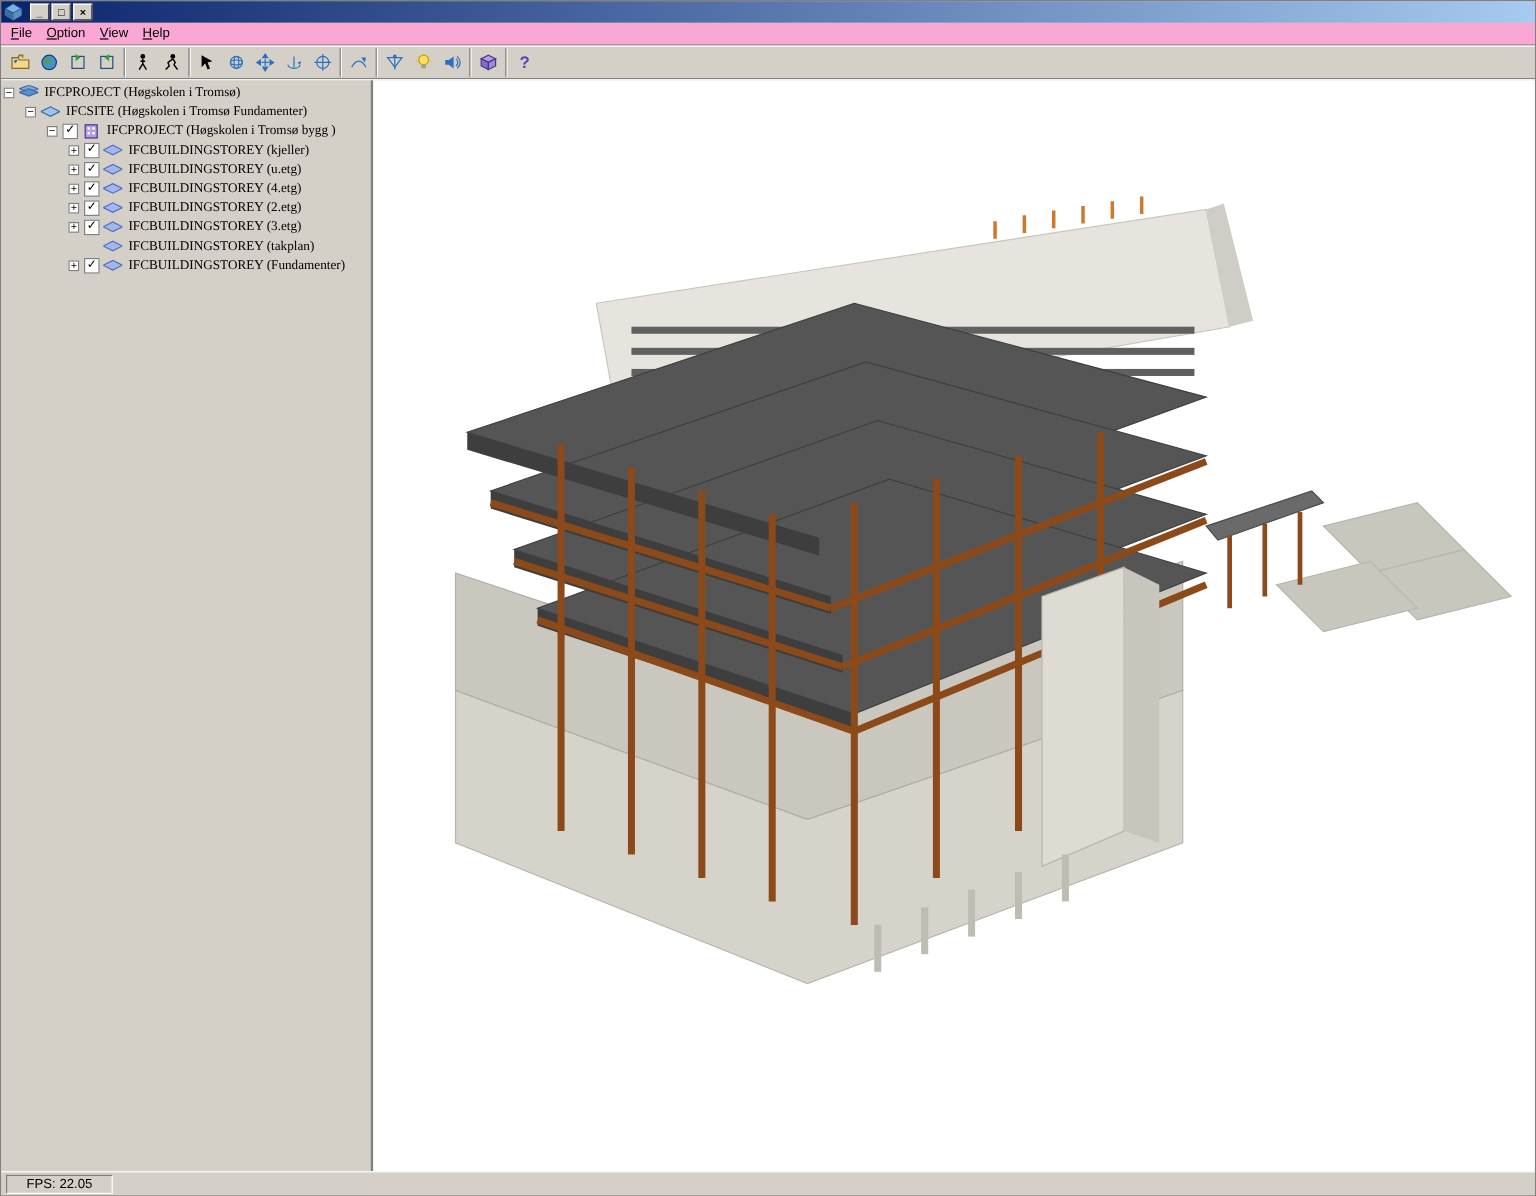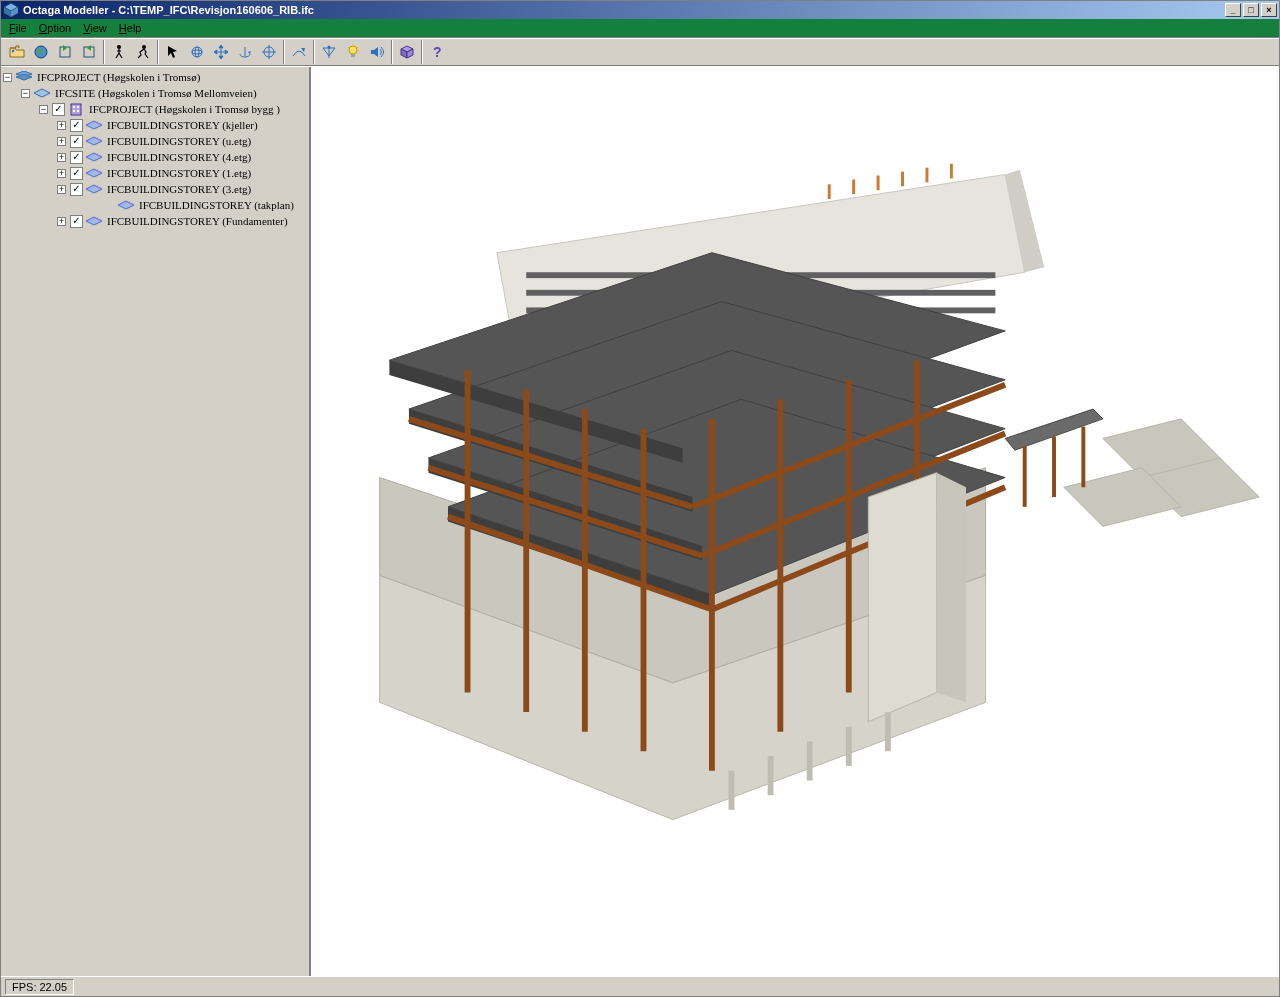--- a/index.html
+++ b/index.html
@@ -5,21 +5,21 @@
   * { box-sizing: border-box; }
   html, body { margin:0; padding:0; width:1280px; height:997px; font-family: Tahoma, "MS Sans Serif", sans-serif; font-size:11px; overflow:hidden; }
   .window { width:1280px; height:997px; display:flex; flex-direction:column; background:#d4d0c8; border:1px solid #808080; }
   
   .titlebar { height:18px; background:linear-gradient(to right,#0a246a,#a6caf0); color:#fff; display:flex; align-items:center; padding:0 2px; font-weight:bold; }
   .titlebar .app-icon { width:16px; height:16px; margin-right:4px; display:flex; align-items:center; justify-content:center; }
   .titlebar .title-text { flex:1; white-space:nowrap; overflow:hidden; }
   .titlebar .win-buttons { display:flex; }
   .win-btn { width:16px; height:14px; margin-left:2px; background:#d4d0c8; border:1px solid #fff; border-right-color:#404040; border-bottom-color:#404040; display:flex; align-items:center; justify-content:center; font-size:9px; font-weight:bold; color:#000; font-family:Arial; }
   
-  .menubar { height:19px; background:#15803d; display:flex; align-items:center; padding:0 2px; border-bottom:1px solid #808080; }
+  .menubar { height:19px; background:#f9a8d4; display:flex; align-items:center; padding:0 2px; border-bottom:1px solid #808080; }
   .menu-item { padding:1px 6px; cursor:default; }
   .menu-item u { text-decoration:underline; }
   
   .toolbar { height:28px; background:#d4d0c8; display:flex; align-items:center; padding:2px 4px; border-top:1px solid #fff; border-bottom:1px solid #808080; gap:0; }
   .tool-btn { width:24px; height:24px; display:flex; align-items:center; justify-content:center; margin-right:0px; border:1px solid transparent; cursor:default; }
   .tool-sep { width:6px; height:24px; margin:0 2px; border-left:1px solid #808080; border-right:1px solid #fff; width:2px; }
   .tool-btn svg { width:16px; height:16px; }
   
   .body { flex:1; display:flex; min-height:0; border-top:1px solid #fff; }
   .tree-panel { width:310px; background:#d4d0c8; border-right:2px solid #808080; overflow:auto; padding:2px 0; }
@@ -27,38 +27,37 @@
   .tree-row .exp { width:9px; height:9px; border:1px solid #808080; background:#fff; display:flex; align-items:center; justify-content:center; font-size:9px; line-height:5px; margin-right:4px; color:#000;}
   .tree-row .exp.none { border:none; background:transparent; }
   .tree-row .chk { width:13px; height:13px; border:1px solid #808080; background:#fff; margin-right:3px; display:flex; align-items:center; justify-content:center; }
   .tree-row .chk.checked::after { content:"✓"; font-size:10px; color:#000; line-height:10px; }
   .tree-row .node-icon { width:16px; height:16px; margin-right:3px; display:flex; align-items:center; justify-content:center; }
   .tree-row .node-label { padding:0 2px;font-family:Liberation Serif, serif; }
   .viewport { flex:1; background:#fff; position:relative; overflow:hidden; }
   .viewport svg { width:100%; height:100%; }
   
   .statusbar { height:20px; background:#d4d0c8; border-top:1px solid #fff; display:flex; align-items:center; padding:0 4px; }
-  .status-cell { border:1px solid #808080; border-top-color:#808080; border-left-color:#808080; border-right-color:#fff; border-bottom-color:#fff; padding:1px 6px; height:16px; display:flex; align-items:center; min-width:60px;}
+  .status-cell { border:1px solid #808080; border-top-color:#808080; border-left-color:#808080; border-right-color:#fff; border-bottom-color:#fff; padding:1px 16px; height:16px; display:flex; align-items:center; min-width:60px;}
   
   .ico-layer { width:16px; height:12px; }
 </style>
 </head>
 <body>
 
 <div class="window">
 
   <div class="titlebar">
     <span class="app-icon">
       <svg viewBox="0 0 16 16">
           <polygon points="8,1 15,5 8,9 1,5" fill="#7fb0e0" stroke="#004080"></polygon>
           <polygon points="1,5 8,9 8,15 1,11" fill="#3a6fa0"></polygon>
           <polygon points="15,5 8,9 8,15 15,11" fill="#5a90c0"></polygon>
         </svg>
     </span>
-    <span class="title-text">Octaga Modeller - C:\TEMP_IFC\Revisjon160606_RIB.ifc</span>
     <div class="win-buttons">
       <div class="win-btn">_</div>
       <div class="win-btn">□</div>
       <div class="win-btn">×</div>
     </div>
   </div>
 
   <div class="menubar">
     <div class="menu-item"><u>F</u><span></span>ile</div>
     <div class="menu-item"><u>O</u>ption</div>
@@ -196,21 +195,21 @@
         <span class="node-label">IFCPROJECT (Høgskolen i Tromsø)</span>
       </div>
 
       <div class="tree-row" style="padding-left:20px">
         <span class="exp">−</span>
         <span class="node-icon">
             <svg class="ico-layer" viewBox="0 0 16 12">
               <polygon points="0,6 8,2 16,6 8,10" fill="#9fc3ee" stroke="#3a6aa0"></polygon>
             </svg>
           </span>
-        <span class="node-label">IFCSITE (Høgskolen i Tromsø Mellomveien)</span>
+        <span class="node-label">IFCSITE (Høgskolen i Tromsø Fundamenter)</span>
       </div>
 
       <div class="tree-row" style="padding-left:38px">
         <span class="exp">−</span>
         <span class="chk checked"></span>
         <span class="node-icon">
             <svg viewBox="0 0 16 16">
               <rect x="3" y="3" width="10" height="11" fill="#b0a0e0" stroke="#503090"></rect>
               <rect x="5" y="5" width="2" height="2" fill="#fff"></rect>
               <rect x="9" y="5" width="2" height="2" fill="#fff"></rect>
@@ -252,33 +251,33 @@
         <span class="node-label">IFCBUILDINGSTOREY (4.etg)</span>
       </div>
       <div class="tree-row" style="padding-left:56px">
         <span class="exp">+</span>
         <span class="chk checked"></span>
         <span class="node-icon">
             <svg class="ico-layer" viewBox="0 0 16 12">
               <polygon points="0,6 8,2 16,6 8,10" fill="#9fb8ee" stroke="#5a6ac0"></polygon>
             </svg>
           </span>
-        <span class="node-label">IFCBUILDINGSTOREY (1.etg)</span>
+        <span class="node-label">IFCBUILDINGSTOREY (2.etg)</span>
       </div>
       <div class="tree-row" style="padding-left:56px">
         <span class="exp">+</span>
         <span class="chk checked"></span>
         <span class="node-icon">
             <svg class="ico-layer" viewBox="0 0 16 12">
               <polygon points="0,6 8,2 16,6 8,10" fill="#9fb8ee" stroke="#5a6ac0"></polygon>
             </svg>
           </span>
         <span class="node-label">IFCBUILDINGSTOREY (3.etg)</span>
       </div>
-      <div class="tree-row" style="padding-left:88px">
+      <div class="tree-row" style="padding-left:56px">
         <span class="exp none"></span>
         <span style="width:13px;margin-right:3px"></span>
         <span class="node-icon">
             <svg class="ico-layer" viewBox="0 0 16 12">
               <polygon points="0,6 8,2 16,6 8,10" fill="#9fb8ee" stroke="#5a6ac0"></polygon>
             </svg>
           </span>
         <span class="node-label">IFCBUILDINGSTOREY (takplan)</span>
       </div>
       <div class="tree-row" style="padding-left:56px">

